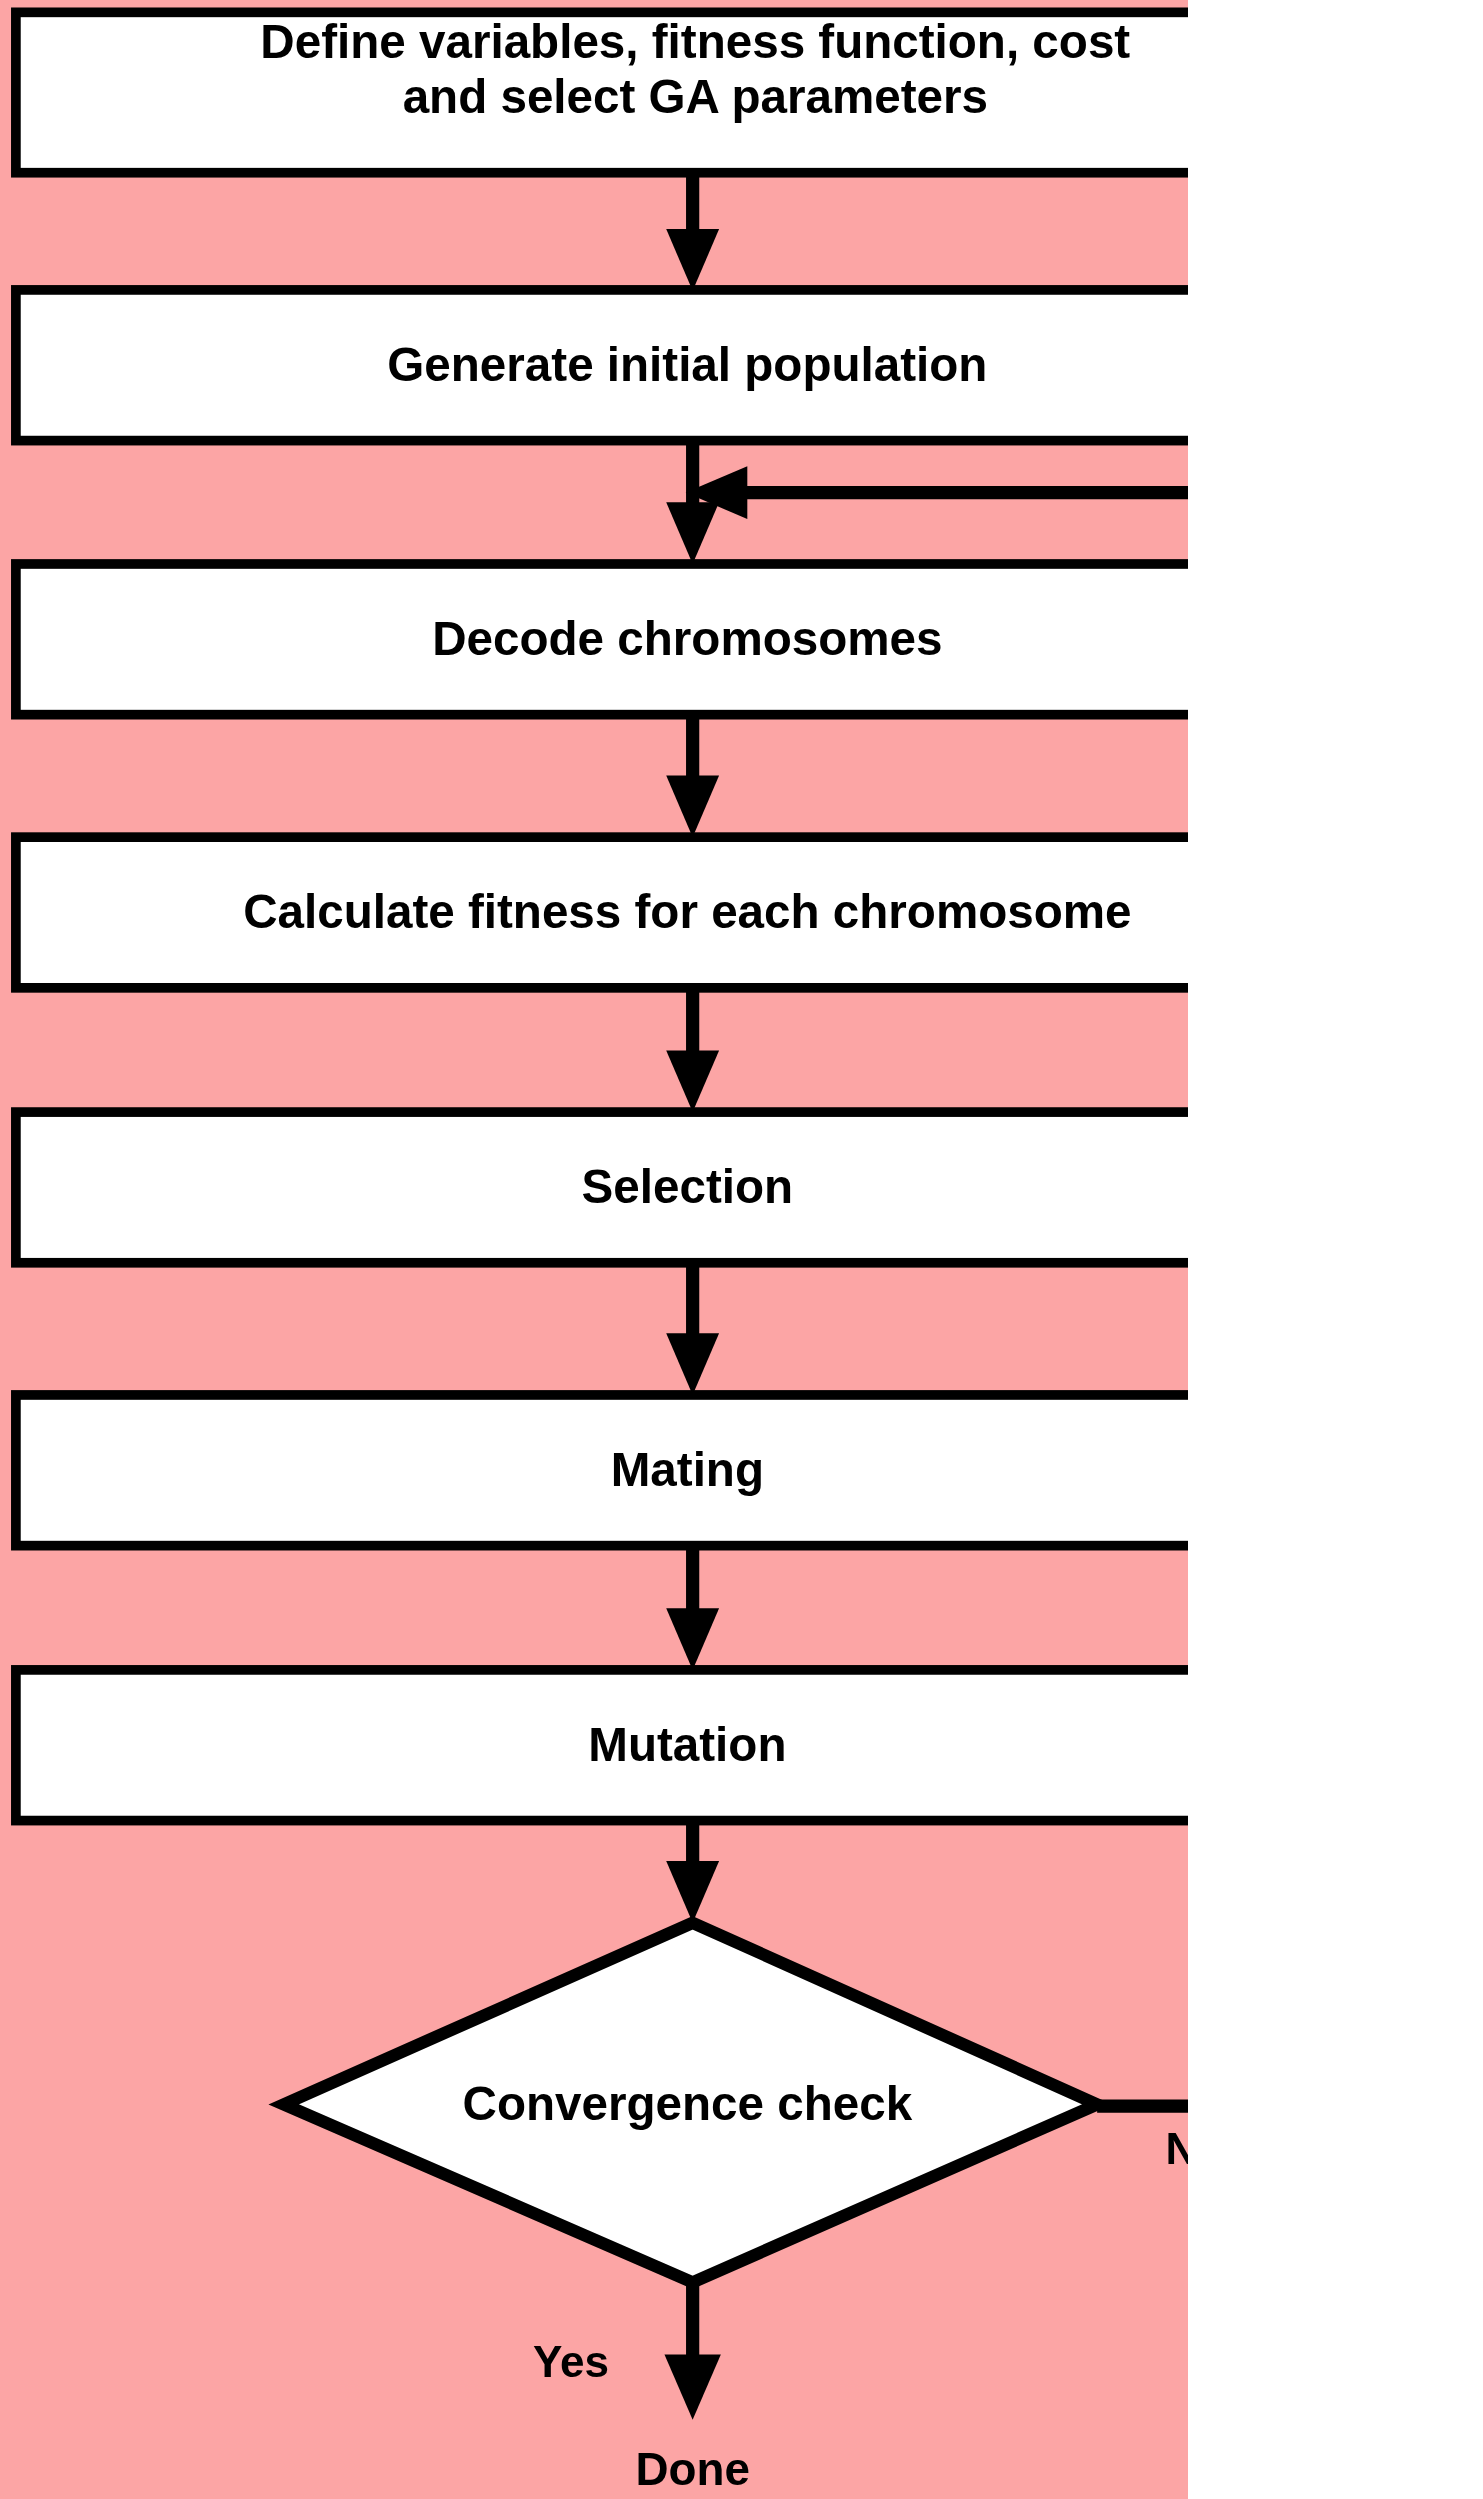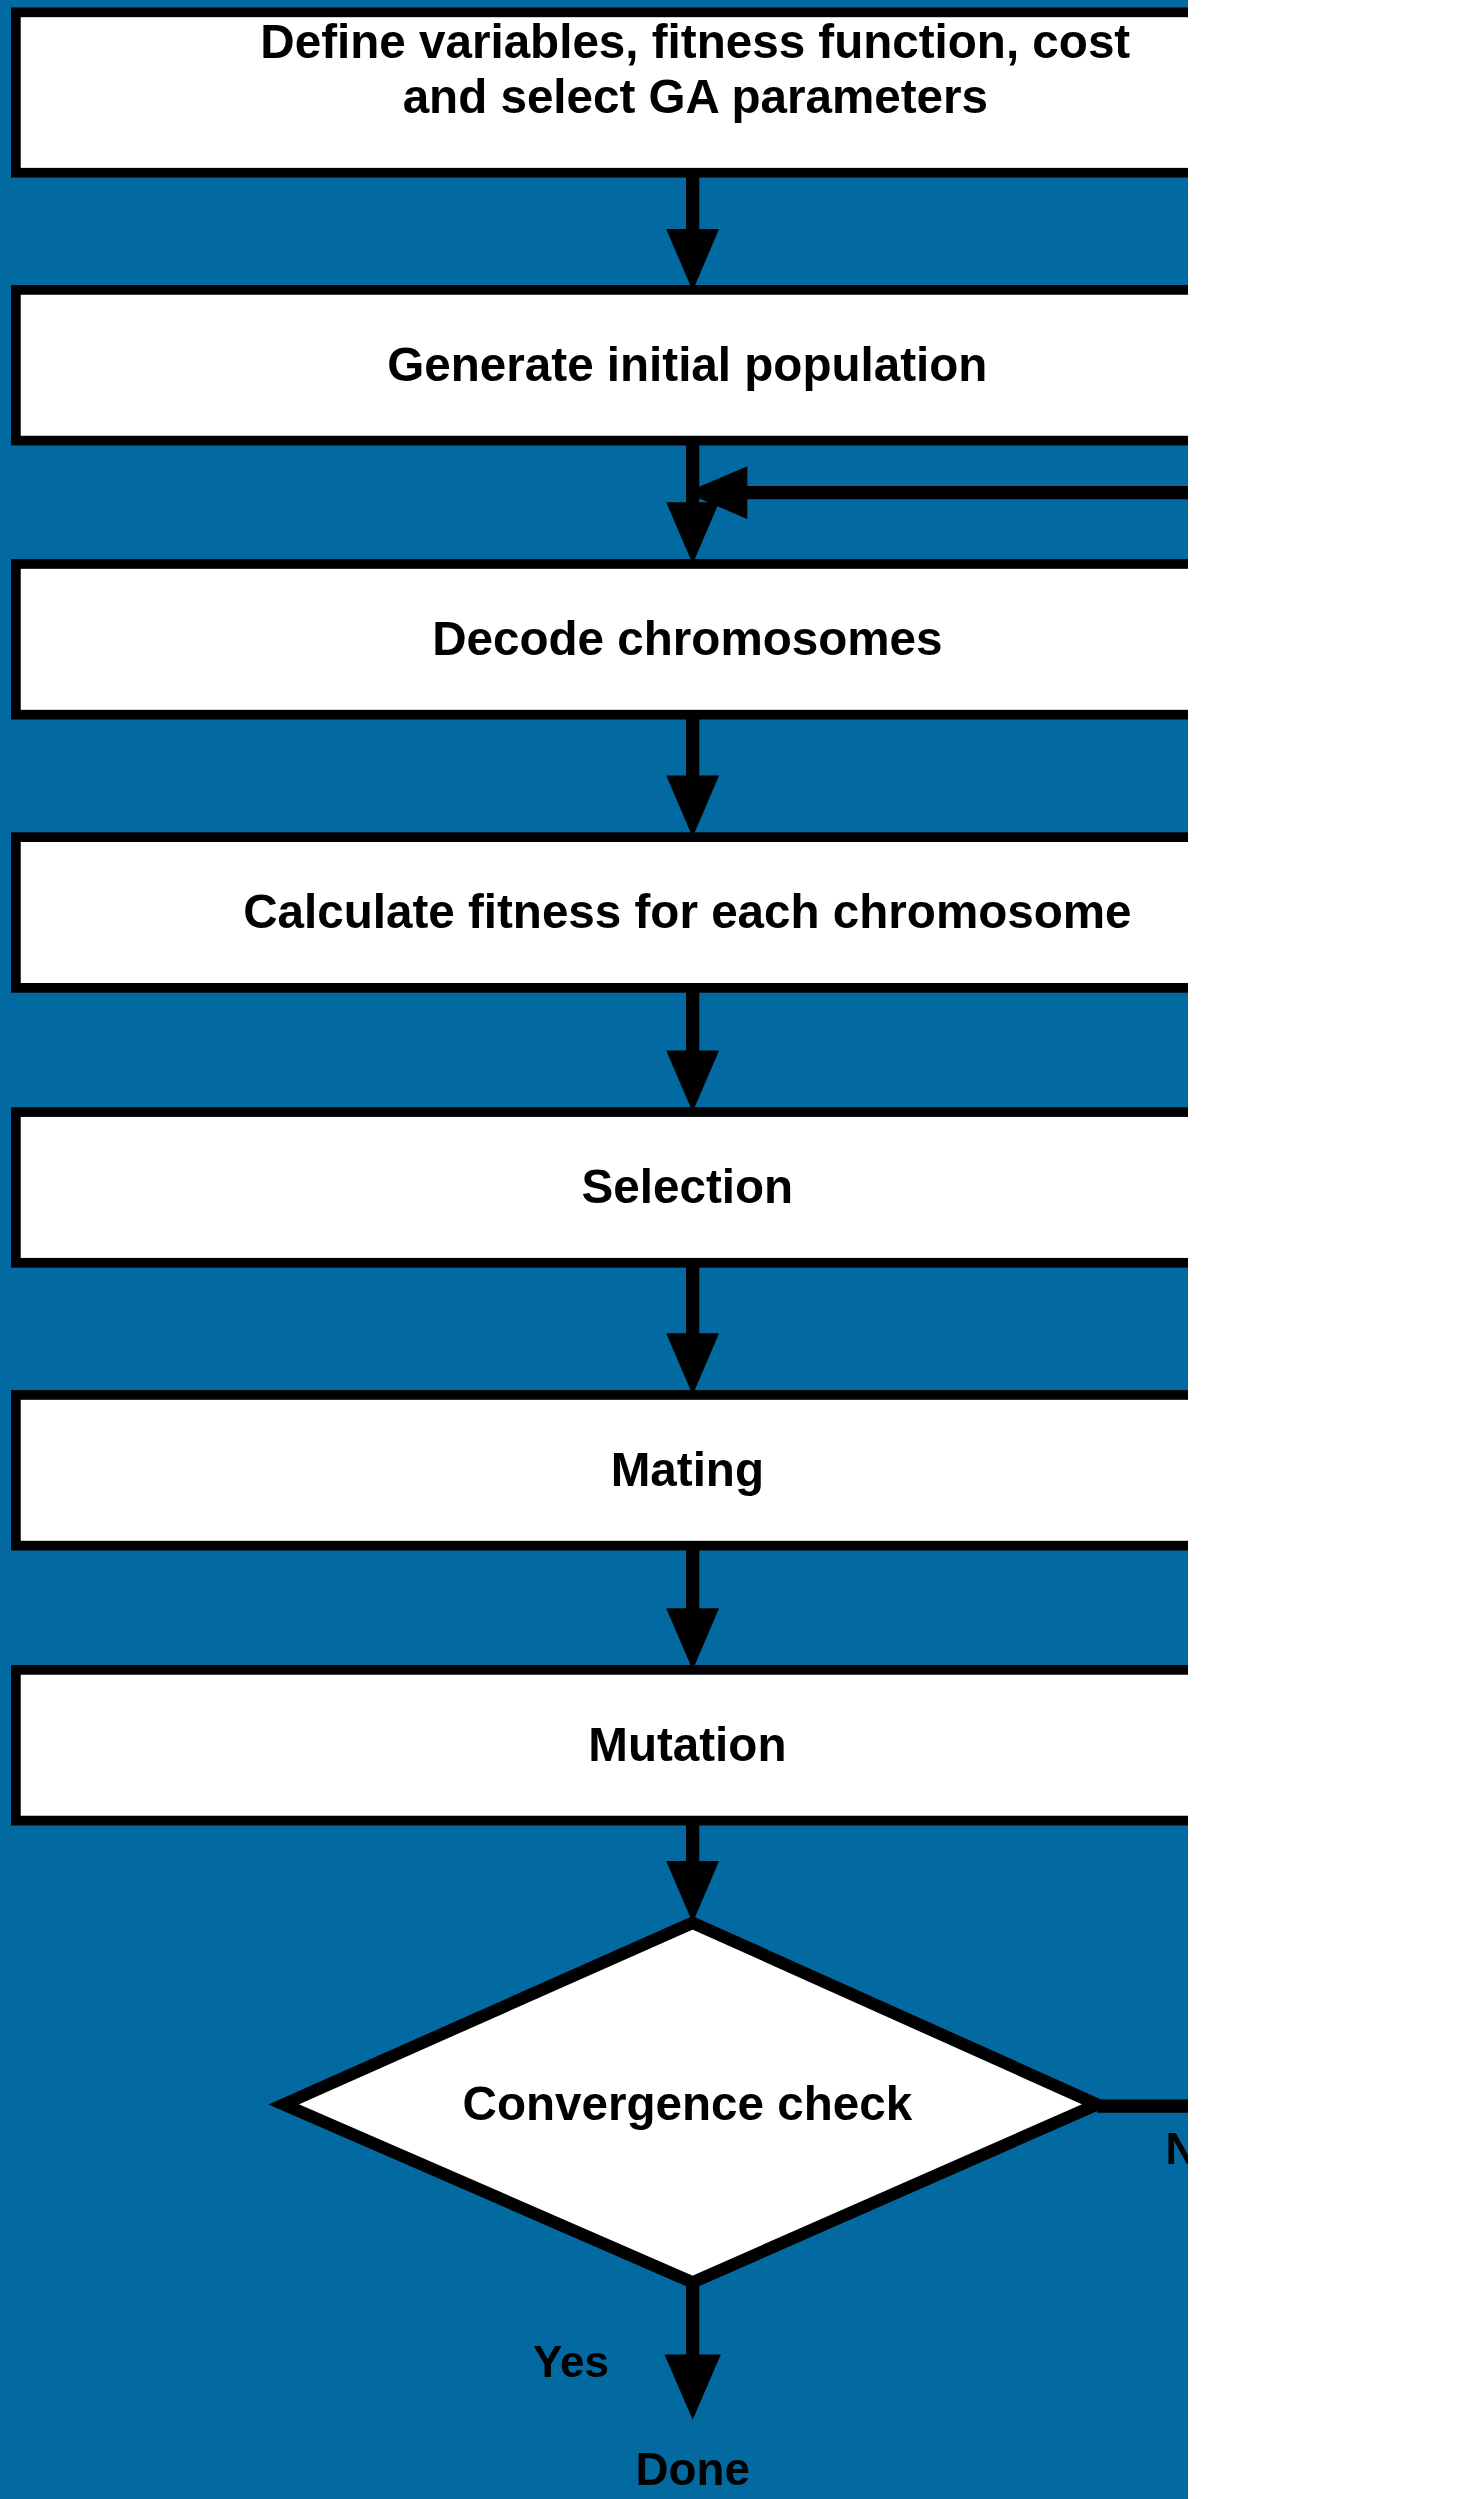--- a/index.html
+++ b/index.html
@@ -7,21 +7,21 @@
     padding: 0;
     background: #ffffff;
   }
   body {
     font-family: "Liberation Sans", sans-serif;
   }
   #canvas {
     position: relative;
     width: 1188px;
     height: 2500px;
-    background: #0369a1;
+    background: #fca5a5;
     overflow: hidden;
   }
   #flow-svg {
     position: absolute;
     top: 0;
     left: 0;
     width: 1484px;
     height: 2500px;
     display: block;
   }

